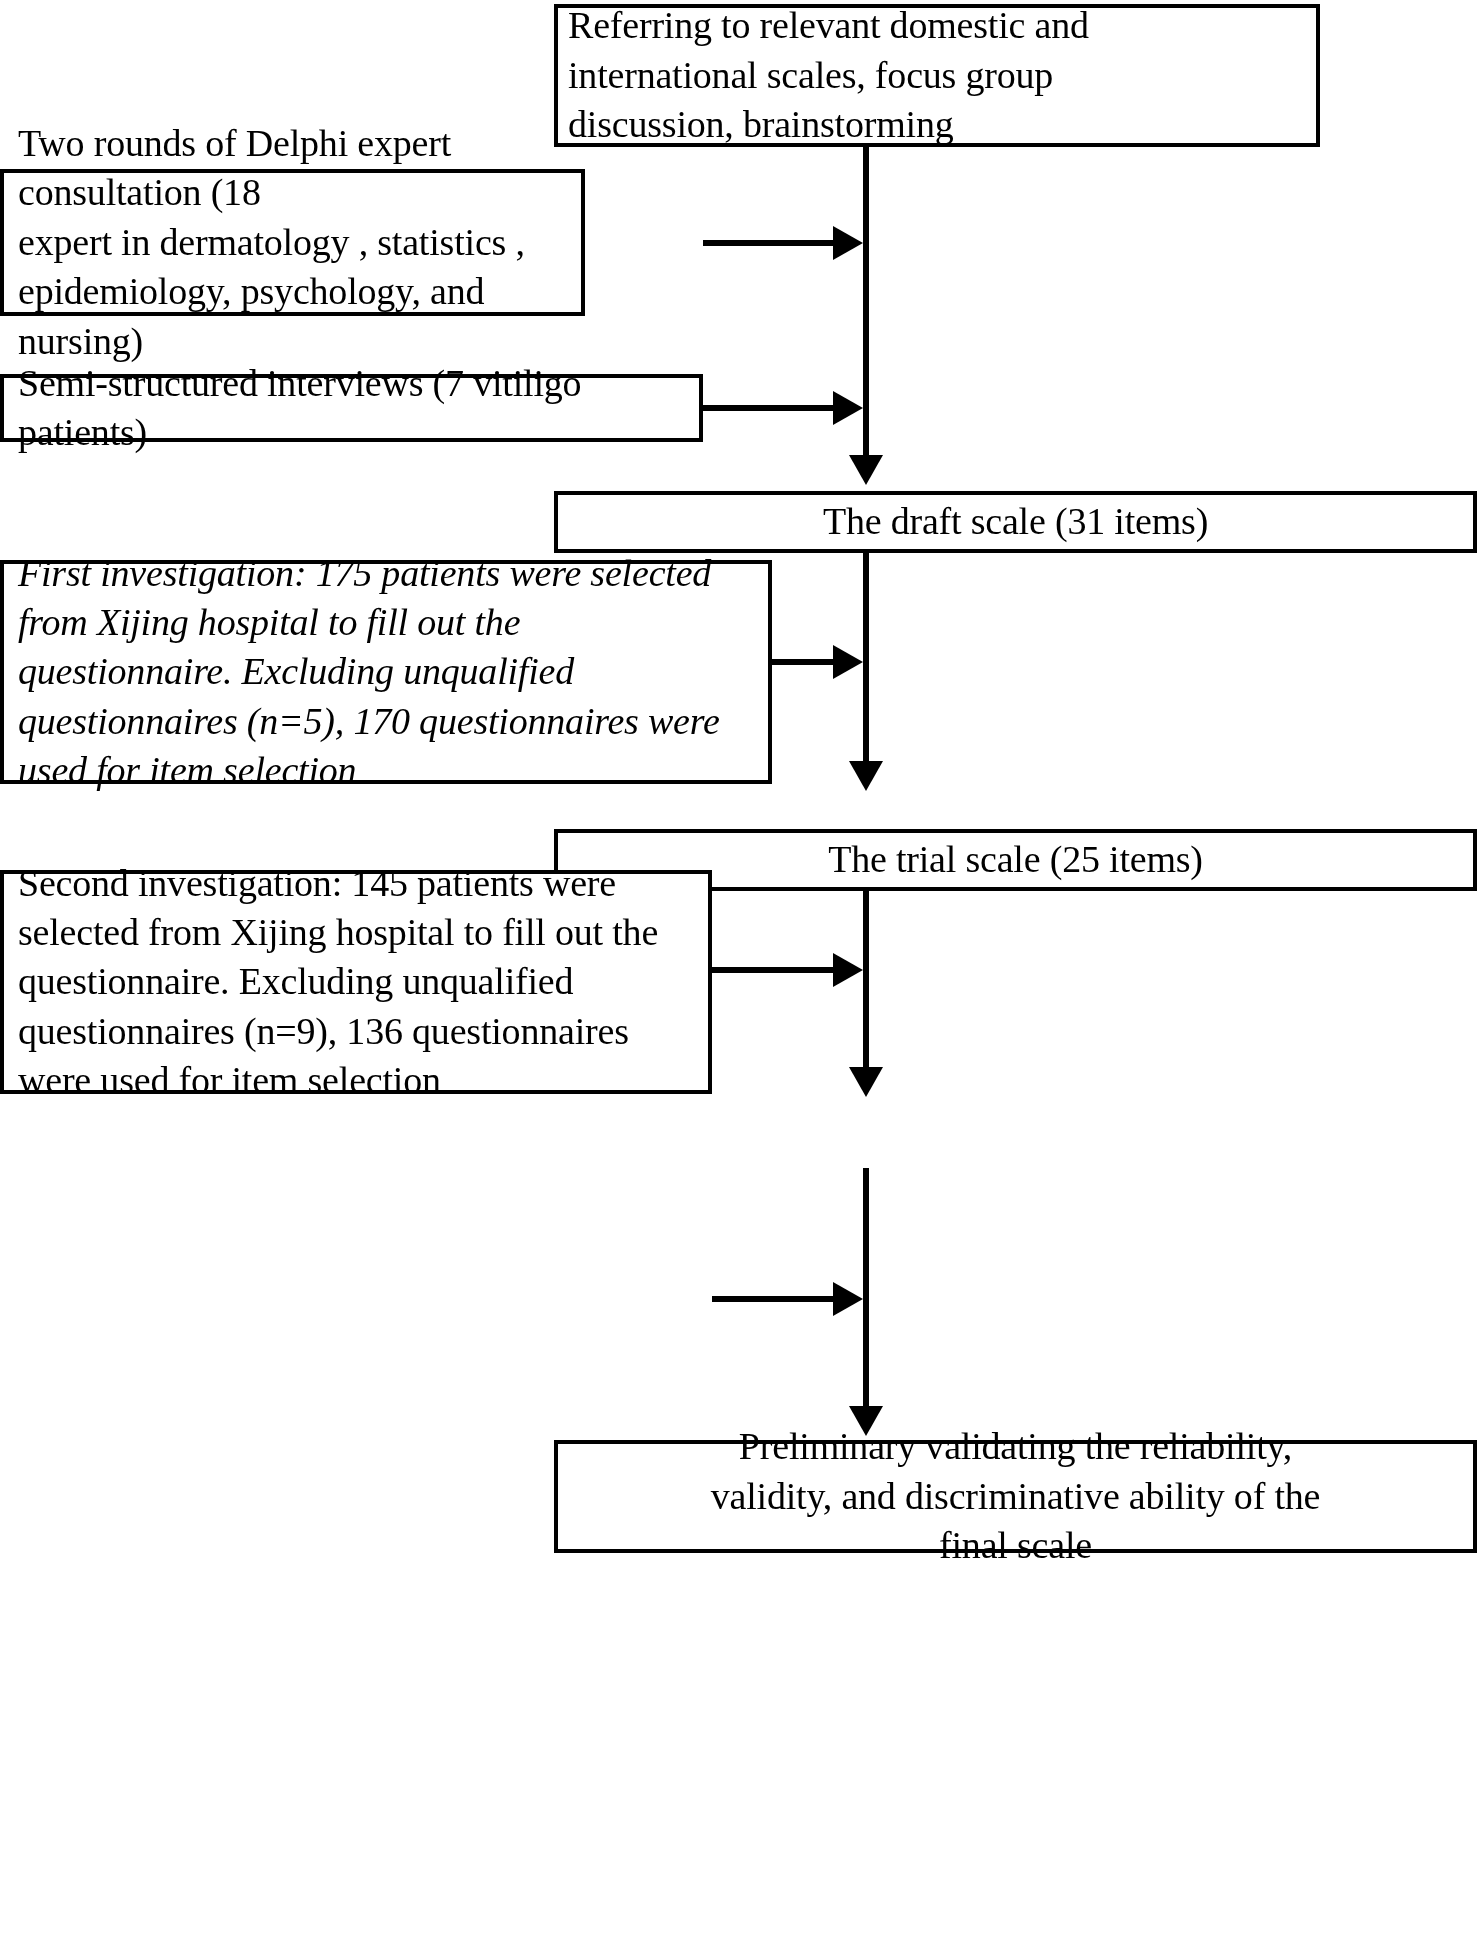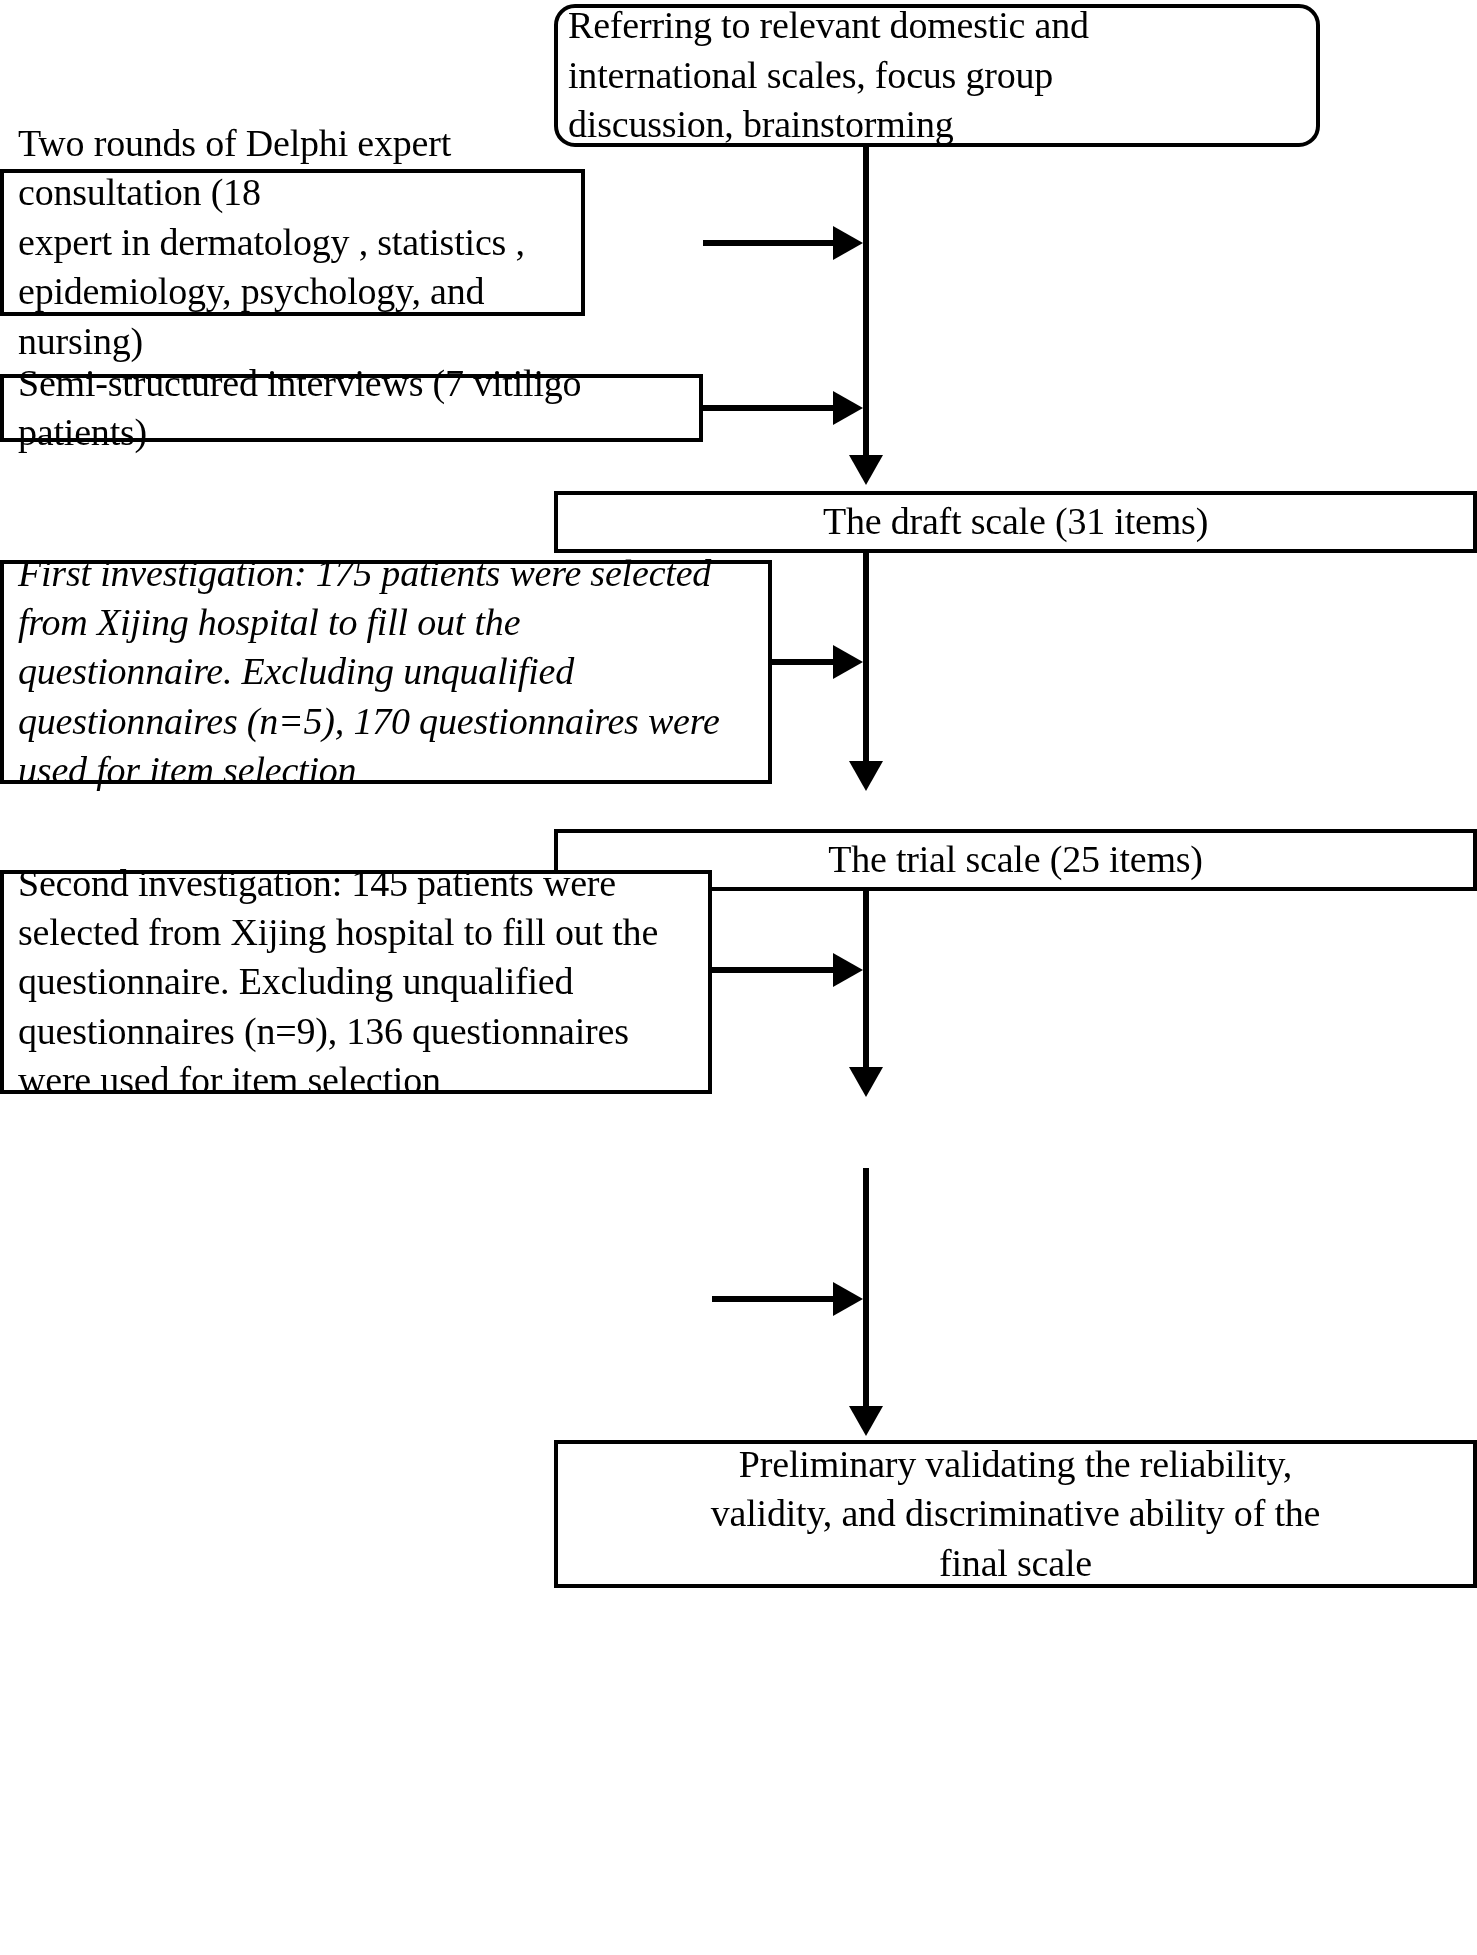--- a/index.html
+++ b/index.html
@@ -72,21 +72,21 @@
     border-right: 17px solid transparent;
     border-top: 30px solid #000000;
     z-index: 2;
   }
 </style>
 </head>
 <body>
 
 <div id="flow-root">
 
-  <div class="node center" style="left:554px; top:4px; width:766px; height:143px;border-radius:21px;">
+  <div class="node center" style="left:554px; top:4px; width:766px; height:143px;">
     <span class="node-text" style="text-align:left;">Referring to relevant domestic and
 international  scales, focus group
 discussion, brainstorming</span>
   </div>
 
   <div class="node" style="left:0px; top:169px; width:585px; height:147px;">
     <span class="node-text">Two rounds of Delphi expert consultation (18
 expert in dermatology , statistics ,
 epidemiology, psychology, and nursing)</span>
   </div>
@@ -114,21 +114,21 @@
   <div class="node" style="left:0px; top:870px; width:712px; height:224px;">
     <span class="node-text">Second investigation: 145 patients were
 selected from Xijing hospital to fill out the
 questionnaire. Excluding unqualified
 questionnaires (n=9),  136 questionnaires
 were used for item selection</span>
   </div>
 
 
 
-  <div class="node center" style="left:554px; top:1440px; width:923px; height:148px;">
+  <div class="node center" style="left:554px; top:1440px; width:923px; height:113px;">
     <span class="node-text">Preliminary validating the reliability,
 validity, and discriminative ability of the
 final scale</span>
   </div>
 
   <div class="vline" style="left:863px; top:147px; height:312px;"></div>
   <div class="arrow-down" style="left:849px; top:455px;"></div>
 
   <div class="hline" style="left:703px; top:240px; width:135px;"></div>
   <div class="arrow-right" style="left:833px; top:226px;"></div>

